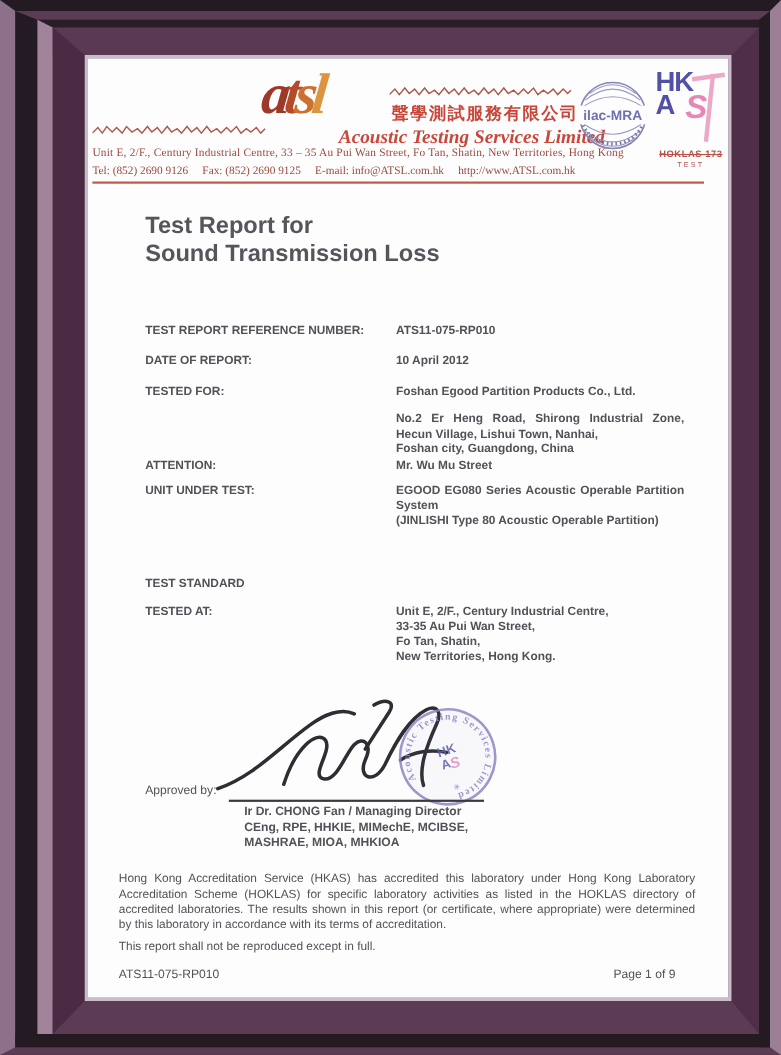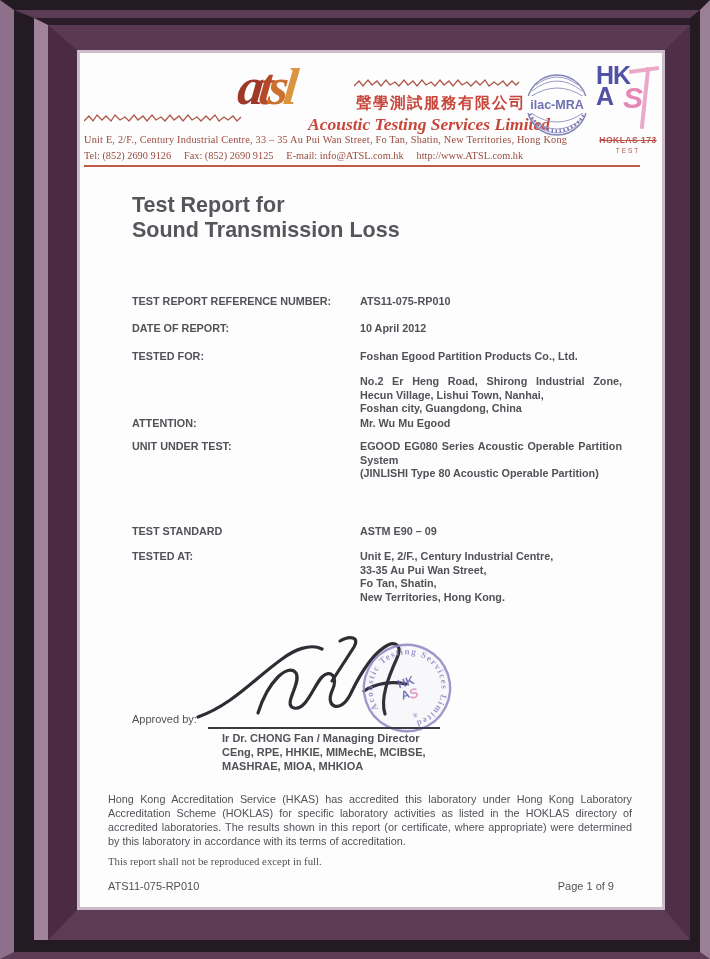--- a/index.html
+++ b/index.html
@@ -64,21 +64,21 @@
   .sigline{left:128px;top:674px;width:232px;height:2px;background:#3a3a40;}
   .name{left:142px;top:679px;font-size:11px;font-weight:bold;}
   .creds1{left:142px;top:693px;font-size:11px;font-weight:bold;}
   .creds2{left:142px;top:707px;font-size:11px;font-weight:bold;}
   .sig{left:112px;top:580px;}
   .stamp{left:278px;top:586px;opacity:.85;}
 
   
   .para{left:28px;top:739px;width:524px;font-size:10.8px;line-height:14px;
     text-align:justify;}
-  .repro{left:28px;top:802px;font-size:10.8px;font-family:Liberation Serif, serif;}
+  .repro{left:28px;top:802px;font-size:10.8px;}
   .fref{left:28px;top:827px;font-size:11px;}
   .fpage{right:48px;top:827px;font-size:11px;}
 </style>
 </head>
 <body>
 
 <div class="frame-outer">
  <div class="frame-2">
   <div class="frame-3">
    <div class="frame-4">
@@ -144,30 +144,29 @@
         <div class="lbl">TESTED FOR:</div>
         <div class="val">Foshan Egood Partition Products Co., Ltd.</div>
       </div>
       <div class="frow" style="top:322px">
         <div class="lbl"></div>
         <div class="val pre">No.2 Er Heng Road, Shirong Industrial Zone, Hecun Village, Lishui Town, Nanhai,
 Foshan city, Guangdong, China</div>
       </div>
       <div class="frow" style="top:364px">
         <div class="lbl">ATTENTION:</div>
-        <div class="val">Mr. Wu Mu Egood</div>
+        <div class="val">Mr. Wu Mu Street</div>
       </div>
       <div class="frow" style="top:387px">
         <div class="lbl">UNIT UNDER TEST:</div>
         <div class="val pre">EGOOD EG080 Series Acoustic Operable Partition System
 (JINLISHI Type 80 Acoustic Operable Partition)</div>
       </div>
       <div class="frow" style="top:472px">
         <div class="lbl">TEST STANDARD</div>
-        <div class="val">ASTM E90 – 09</div>
       </div>
       <div class="frow" style="top:497px">
         <div class="lbl">TESTED AT:</div>
         <div class="val pre">Unit E, 2/F., Century Industrial Centre,
 33-35 Au Pui Wan Street,
 Fo Tan, Shatin,
 New Territories, Hong Kong.</div>
       </div>
 
       <svg class="abs sig" width="244" height="96" viewBox="0 0 244 96">

